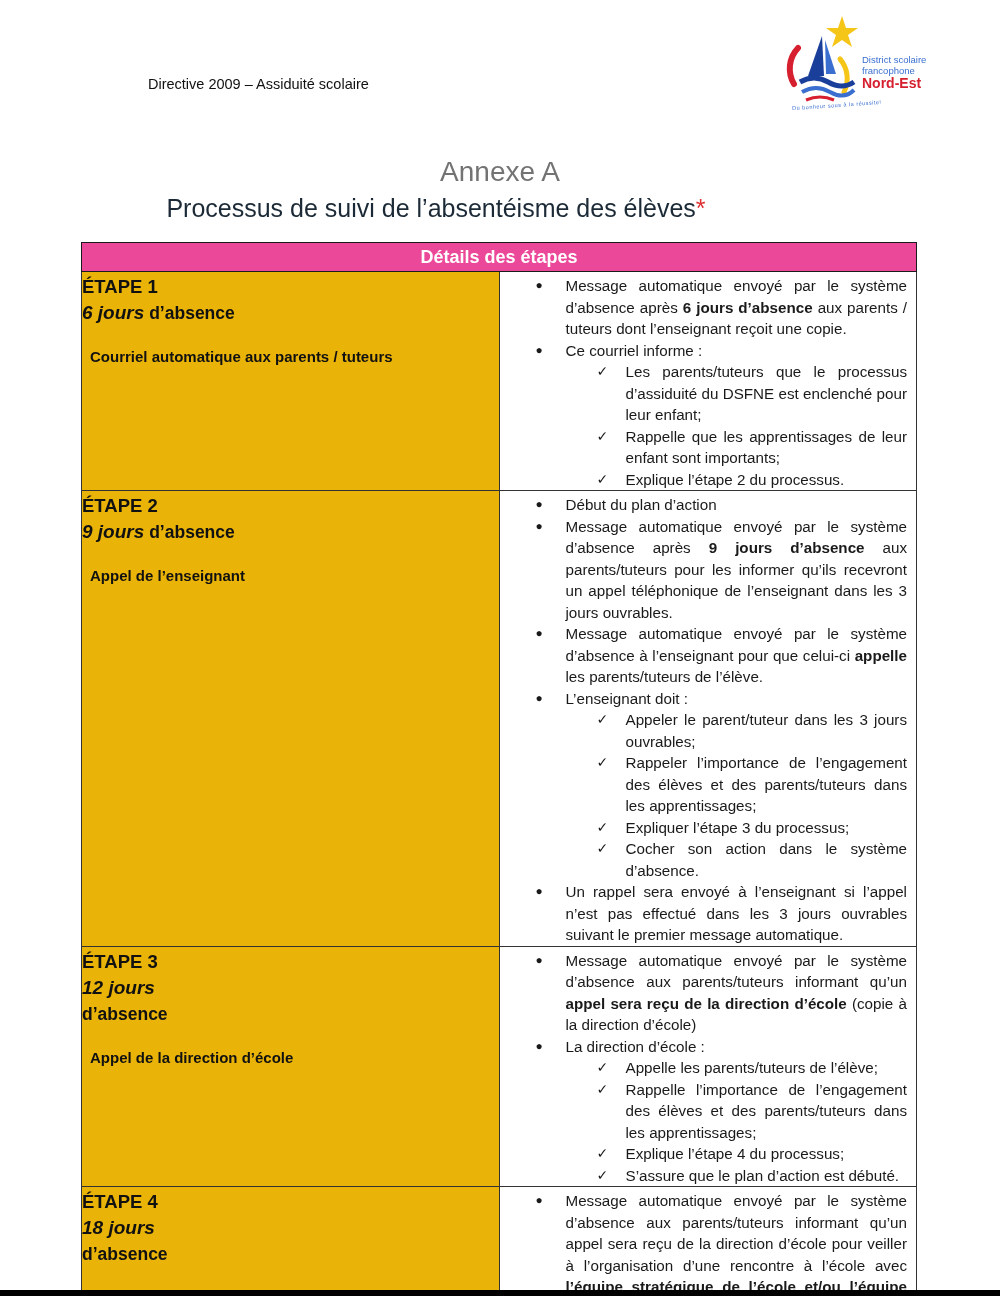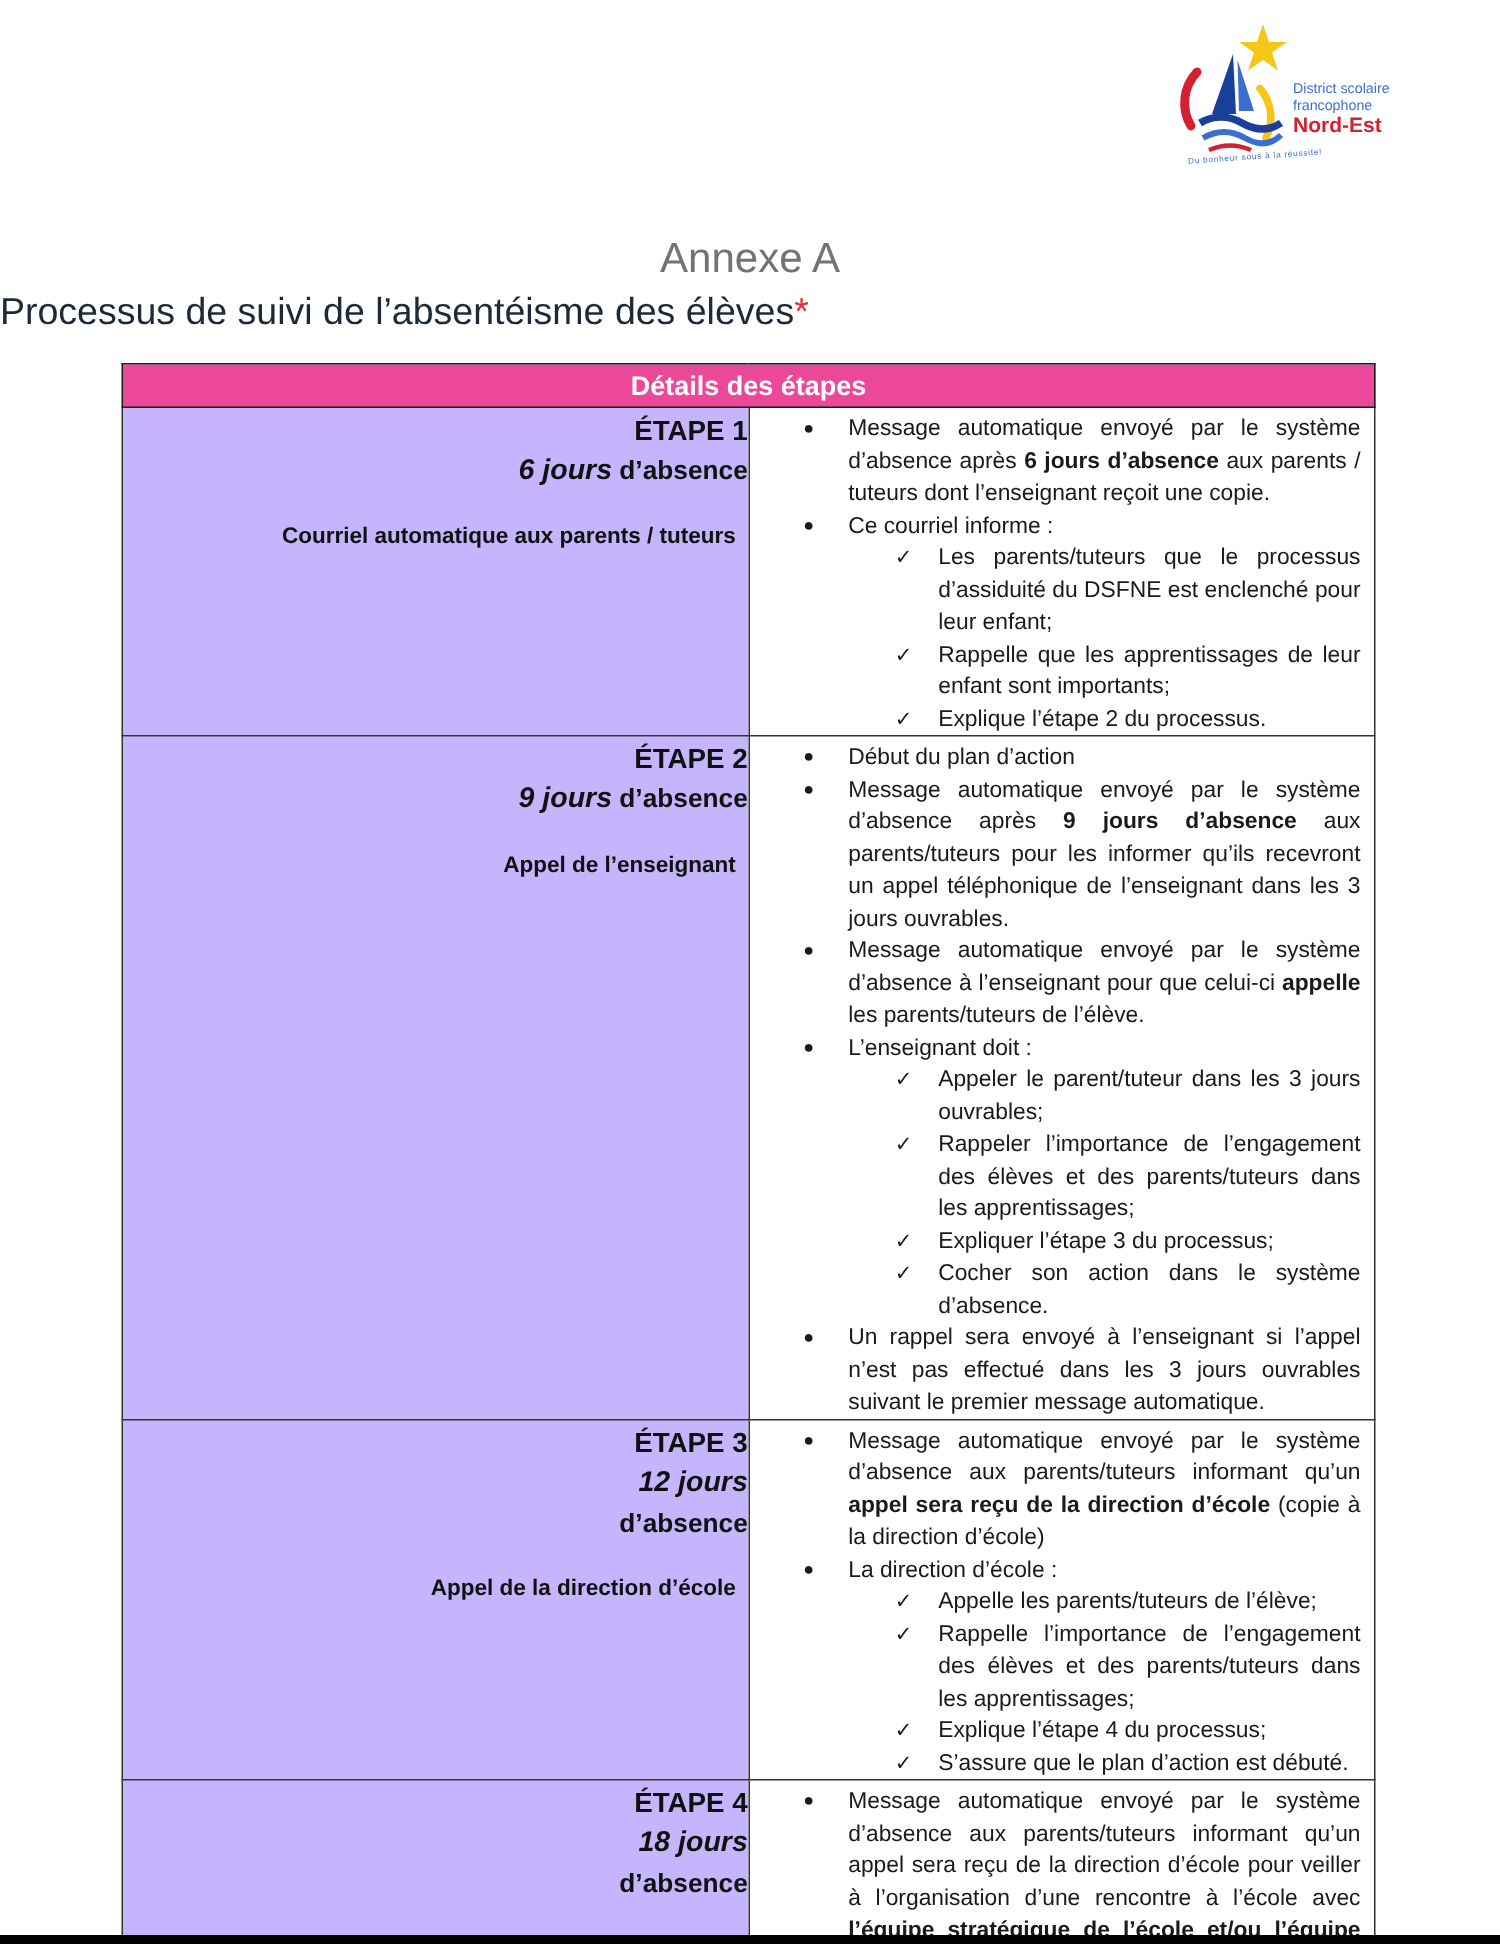--- a/index.html
+++ b/index.html
@@ -22,35 +22,35 @@
     .logo-text .l3 { font-size: 14px; font-weight: bold; color: #d6202f; line-height: 15px; }
     .logo-tagline {
       position: absolute; left: 8px; top: 88px; font-size: 5.5px; color: #3a6fd0;
       transform: rotate(-4deg); white-space: nowrap; letter-spacing: 0.5px;
     }
     .annex-title {
       position: absolute; left: 0; width: 1000px; top: 156px; text-align: center;
       font-size: 28px; color: #737373;
     }
     .process-title {
-      position: absolute; left: 0; width: 872px; top: 194px; 
+      position: absolute; left: 0; width: 872px; top: 194px; text-align: center;
       font-size: 25px; color: #1b2a36;
     }
     .process-title .asterisk { color: #e03030; }
     table.steps {
       position: absolute; left: 81px; top: 242px; width: 836px;
       border-collapse: collapse; table-layout: fixed;
     }
     table.steps th {
       background: #ec4899; color: #fff; font-size: 18px; font-weight: bold;
       height: 28px; padding: 0; border: 1px solid #1b1b1b; text-align: center;
     }
     table.steps td { border: 1px solid #333; vertical-align: top; padding: 0; }
     td.step-cell {
-      width: 196px; background: #c4b5fd; text-align: right; color: #111;
+      width: 196px; background: #eab308; text-align: left; color: #111;
     }
     td.detail-cell { background: #fff; font-size: 15.2px; line-height: 21.5px; color: #1a1a1a; }
     .step-label { font-size: 18.5px; font-weight: bold; margin-top: 2px; line-height: 26px; }
     .step-days { font-size: 17.5px; font-weight: bold; line-height: 26px; }
     .step-days .num { font-style: italic; font-size: 19px; }
     .step-desc { font-size: 15px; font-weight: bold; line-height: 21px; margin-top: 20px; padding: 0 8px; }
     ul.bullets { margin: 0; padding: 0; list-style: none; }
     ul.bullets > li {
       position: relative; padding-left: 66px; padding-right: 9px; text-align: justify;
     }
@@ -71,20 +71,21 @@
     .detail-pad { padding-top: 3px; }
     b { font-weight: bold; }
     .bottom-bar {
       position: absolute; left: 0; top: 1290px; width: 1000px; height: 6px; background: #000;
     }
   </style>
 </head>
 <body>
 
 <div class="header-lines">
+  <div>Directive 2009 – Assiduité scolaire</div>
 </div>
 
 <div class="logo">
   <svg width="80" height="100" viewBox="0 0 80 100" style="position:absolute;left:0;top:0;">
     <path d="M14 34 A30 30 0 0 0 10 70" stroke="#d6202f" stroke-width="6" fill="none" stroke-linecap="round"></path>
     <path d="M56 45 A30 30 0 0 1 60 78" stroke="#f5c518" stroke-width="5" fill="none" stroke-linecap="round"></path>
     <polygon points="58,2 62,14 74,14 64,21 68,33 58,26 48,33 52,21 42,14 54,14" fill="#f5c518"></polygon>
     <polygon points="38,22 24,62 40,62" fill="#1a3f9a"></polygon>
     <polygon points="41,26 52,60 42,60" fill="#3a6fd0"></polygon>
     <path d="M16 68 Q30 60 44 68 T70 68" stroke="#1a3f9a" stroke-width="5" fill="none"></path>

